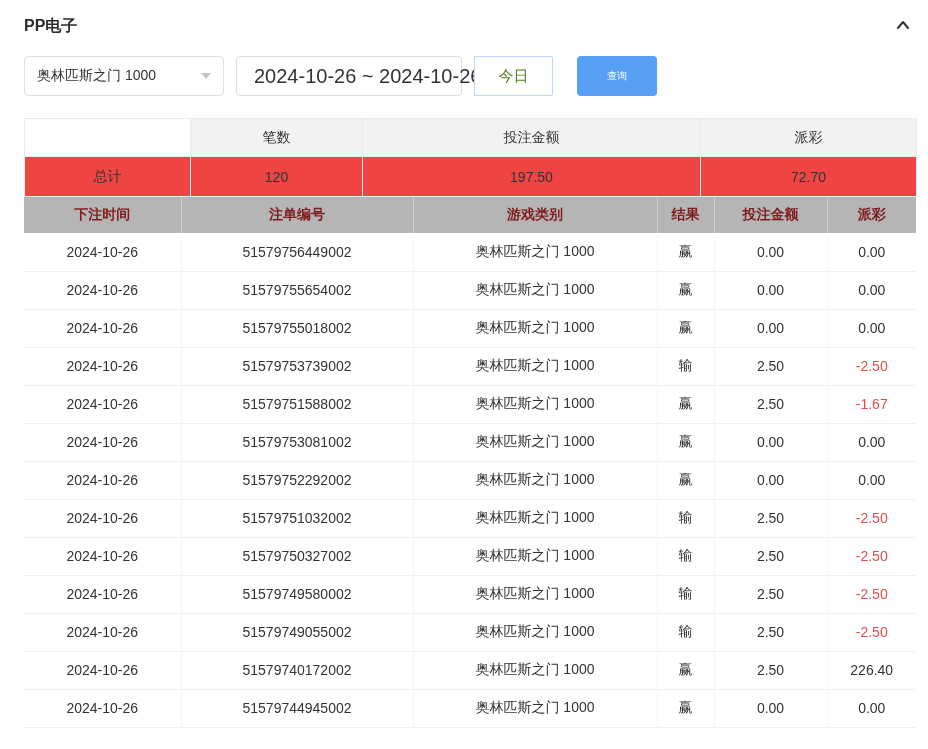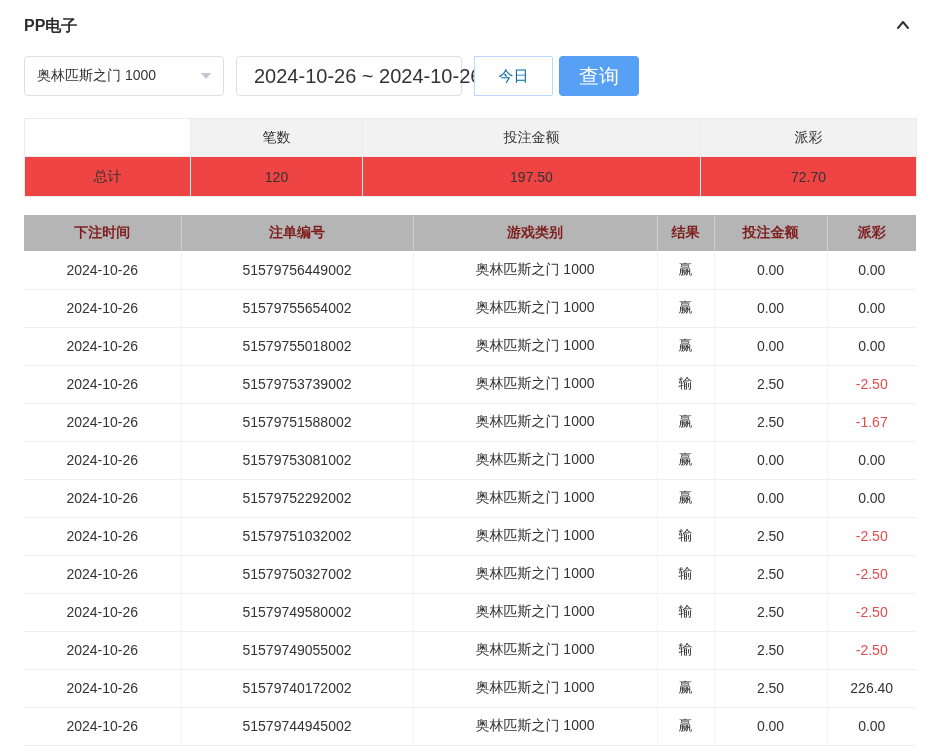--- a/index.html
+++ b/index.html
@@ -37,37 +37,37 @@
     white-space: nowrap;
   }
   .btn-group { display: flex; margin-left: 12px; }
   .quick-btn {
     width: 79px; height: 40px; background: #fff; border: 1px solid #e4e7ed;
     font-size: 15px; color: #c3c7cf; cursor: pointer; margin-left: -1px;
     font-family: inherit;
   }
   .quick-btn:first-child { margin-left: 0; border-radius: 2px 0 0 2px; }
   .quick-btn:last-child { border-radius: 0 2px 2px 0; }
-  .quick-btn.active { color: #0369a1; border-color: #bcd9fb; position: relative; z-index: 1; }
+  .quick-btn.active { color: #4d7c0f; border-color: #bcd9fb; position: relative; z-index: 1; }
   .search-btn {
-    width: 80px; height: 40px; margin-left: 6px; background: #57a0f5;
-    color: #fff; border: none; border-radius: 4px; font-size: 20px;
+    width: 80px; height: 40px; margin-left: 24px; background: #57a0f5;
+    color: #fff; border: none; border-radius: 4px; font-size: 10px;
     cursor: pointer; font-family: inherit;
   }
 
   
   table { border-collapse: collapse; table-layout: fixed; width: 892px; }
   .summary-table td, .summary-table th {
     border: 1px solid #ebebeb; text-align: center; font-size: 14px;
     font-weight: normal; vertical-align: middle;
   }
   .summary-table thead th { height: 38px; background: #f2f2f2; color: #333; }
   .summary-table thead th.blank { background: #ffffff; }
   .summary-table tbody td { height: 40px; background: #ef4444; }
-  .summary-table { margin-bottom: 18px; }
+  .summary-table { margin-bottom: 0; }
 
   
   .records-table thead th {
     height: 36px; background: #b5b5b5; color: #7f1d1d; font-size: 14px;
     font-weight: bold; text-align: center; vertical-align: middle;
     border-right: 1px solid rgba(255,255,255,0.35);
   }
   .records-table thead th:last-child { border-right: none; }
   .records-table tbody td {
     height: 38px; text-align: center; vertical-align: middle; font-size: 14px;

